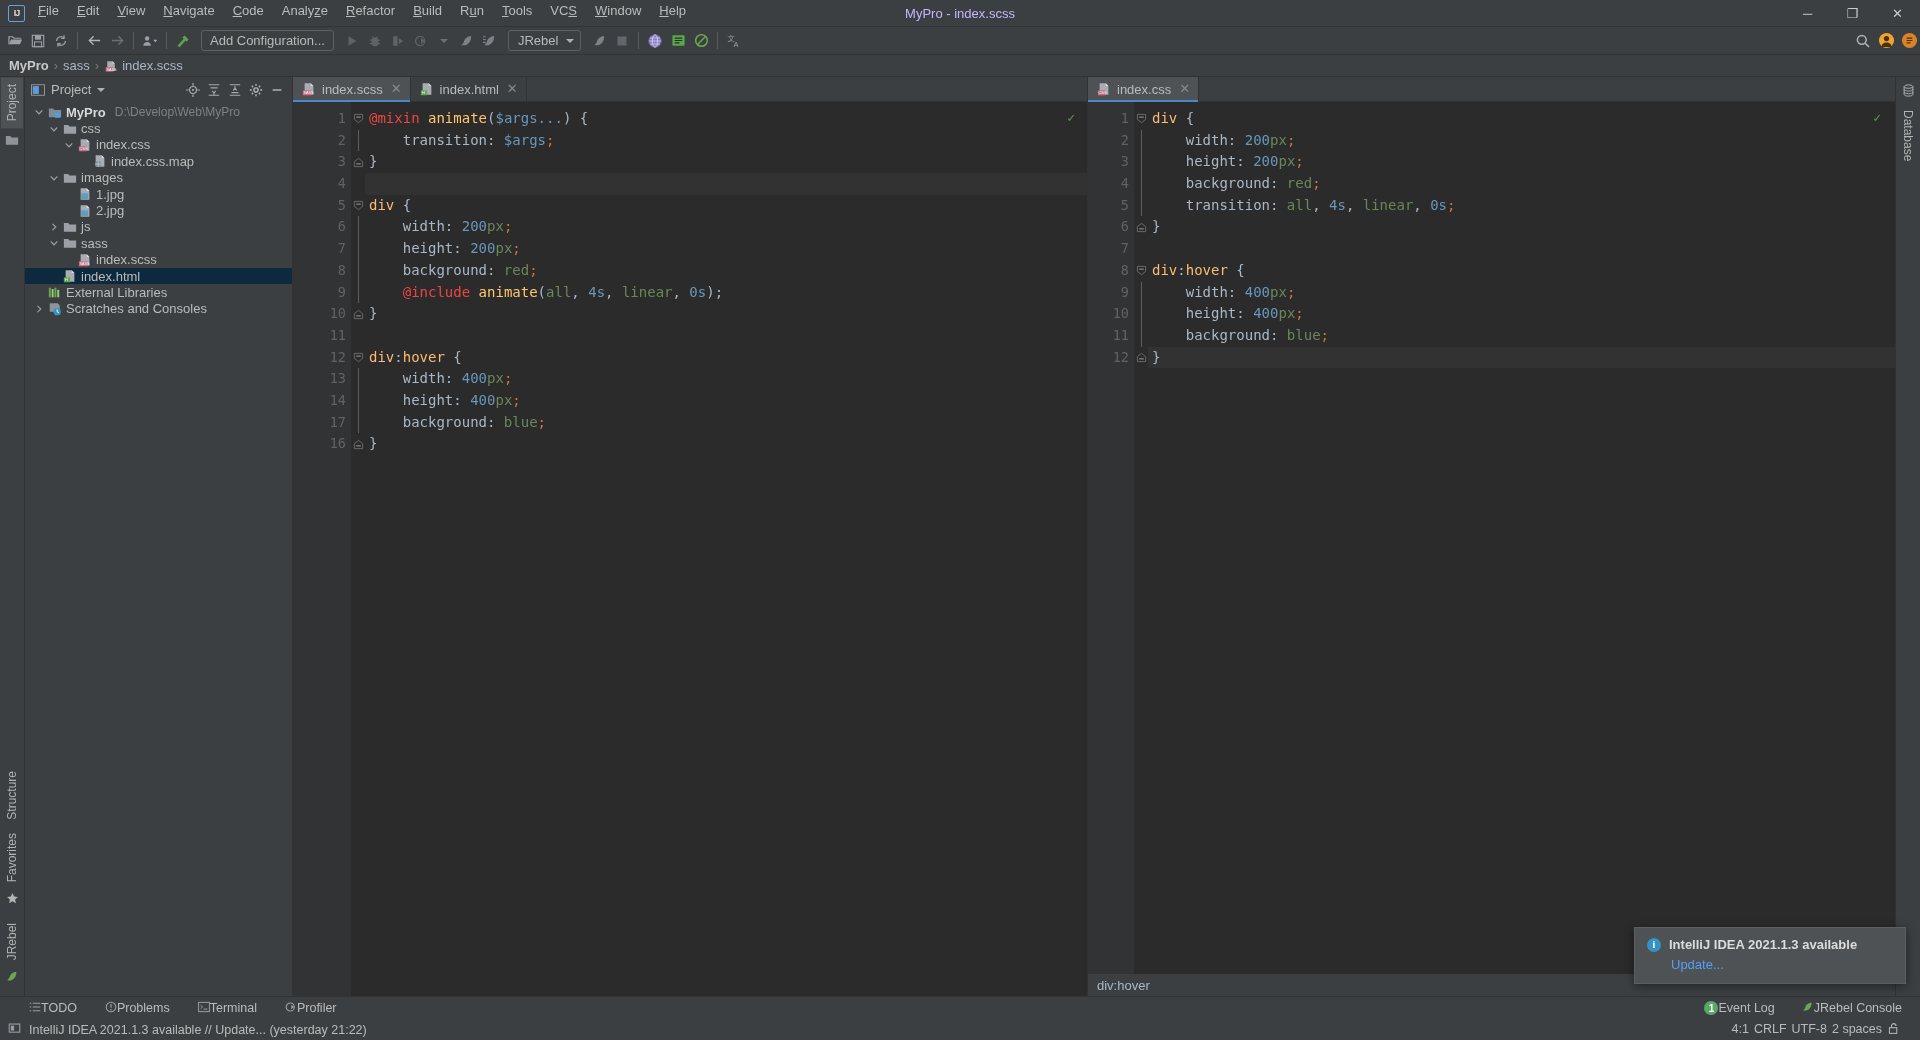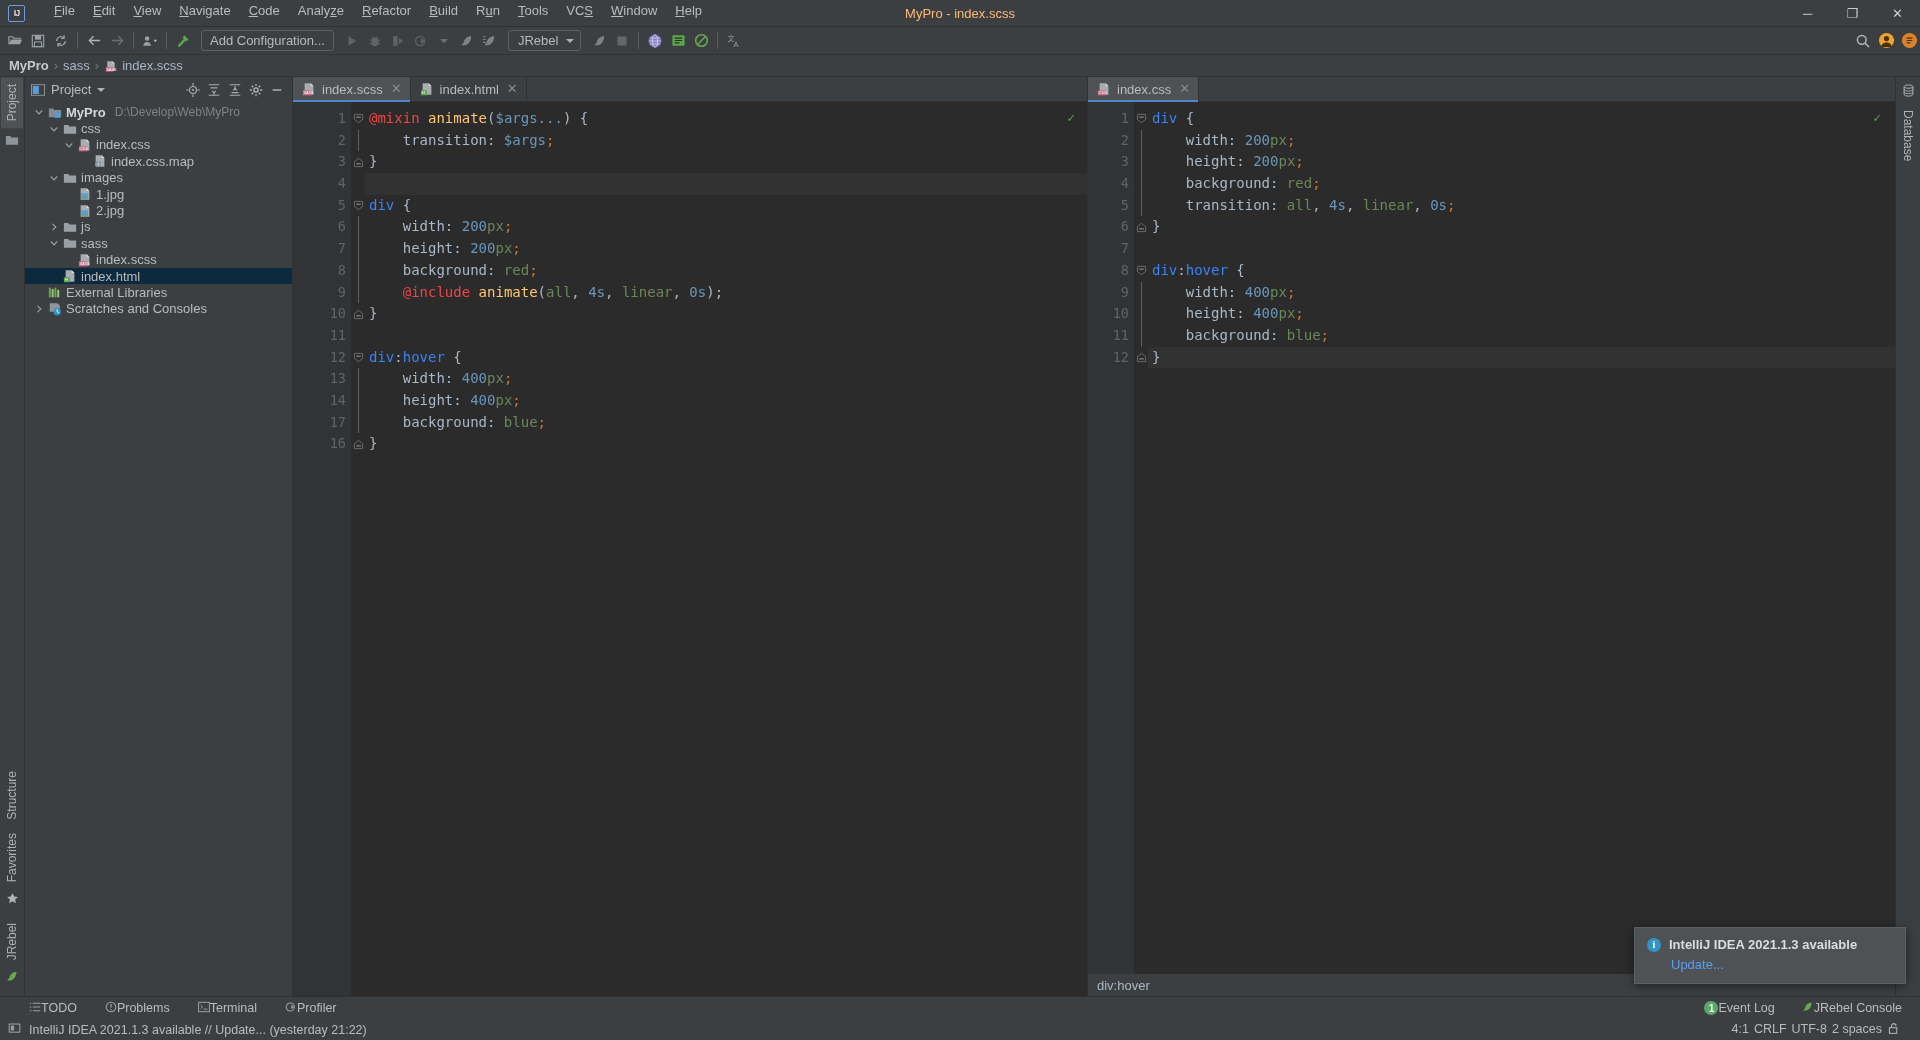--- a/index.html
+++ b/index.html
@@ -11,34 +11,34 @@
     -webkit-font-smoothing:antialiased;
   }
   #app { position:relative; width:1920px; height:1040px; display:flex; flex-direction:column; }
 
   
   .titlebar {
     height:27px; background:#3c3f41; display:flex; align-items:center;
     flex:0 0 27px; position:relative; border-bottom:1px solid #323232;
   }
   .ij-logo {
-    width:17px; height:17px; margin-left:8px; margin-right:20px;
+    width:17px; height:17px; margin-left:8px; margin-right:4px;
     border:1.5px solid #6e9ed6; border-radius:2px;
     display:flex; align-items:center; justify-content:center;
     font-size:9px; font-weight:bold; color:#dcdcdc; letter-spacing:-1px;
     background:#3c3f41;
   }
   .menu { display:flex; align-items:flex-start; height:100%; }
   .menu-item {
     padding:3px 9px; font-size:13px; color:#bbbbbb; cursor:default; line-height:16px;
   }
   .menu-item u { text-decoration:underline; }
   .win-title {
     position:absolute; left:0; right:0; text-align:center; font-size:13px;
-    color:#fdba74; pointer-events:none;
+    color:#c4b5fd; pointer-events:none;
   }
   .win-ctrl { margin-left:auto; display:flex; align-items:center; height:100%; z-index:2;}
   .wbtn {
     width:45px; height:27px; display:flex; align-items:center; justify-content:center;
     color:#cccccc; font-size:13px; cursor:default;
   }
 
   
   .toolbar {
     height:28px; flex:0 0 28px; background:#3c3f41; display:flex; align-items:center;
@@ -140,21 +140,21 @@
   .check { position:absolute; right:12px; top:8px; color:#5a9e4b; font-size:13px; }
   .ed-right .check{ right:14px; }
   .statusline-right{
     height:22px; flex:0 0 22px; background:#3c3f41; display:flex; align-items:center;
     padding-left:9px; font-size:13px; color:#a9b7c6;
   }
 
   
   .k-at { color:#ef4444; }
   .k-fn { color:#ffc66d; }
-  .k-tag{ color:#3b82f6; }
+  .k-tag{ color:#fdba74; }
   .k-var{ color:#6897bb; }
   .k-num{ color:#6897bb; }
   .k-unit{ color:#6a8759; }
   .k-val{ color:#6a8759; }
   .k-semi{ color:#cc7832; }
   .k-plain{ color:#a9b7c6; }
 
   
   .bottombar {
     height:23px; flex:0 0 23px; background:#3c3f41; display:flex; align-items:center;

